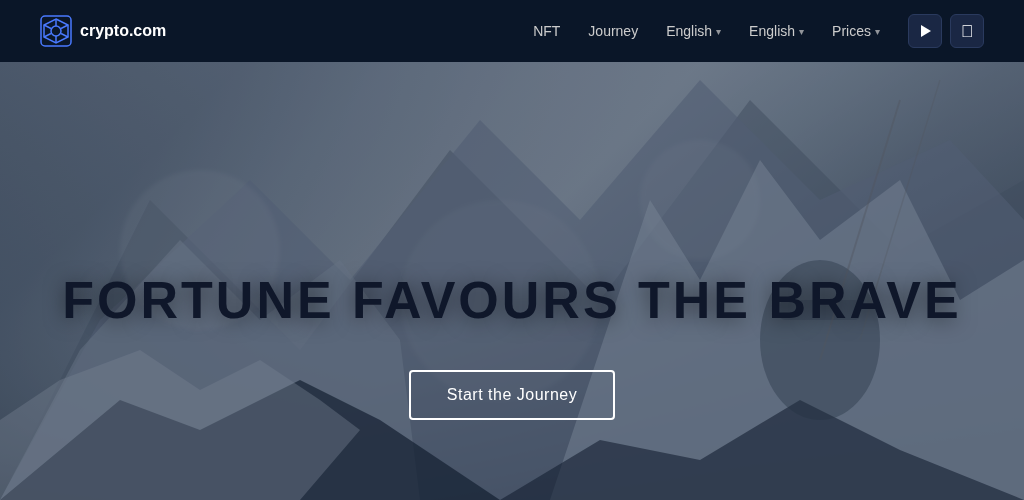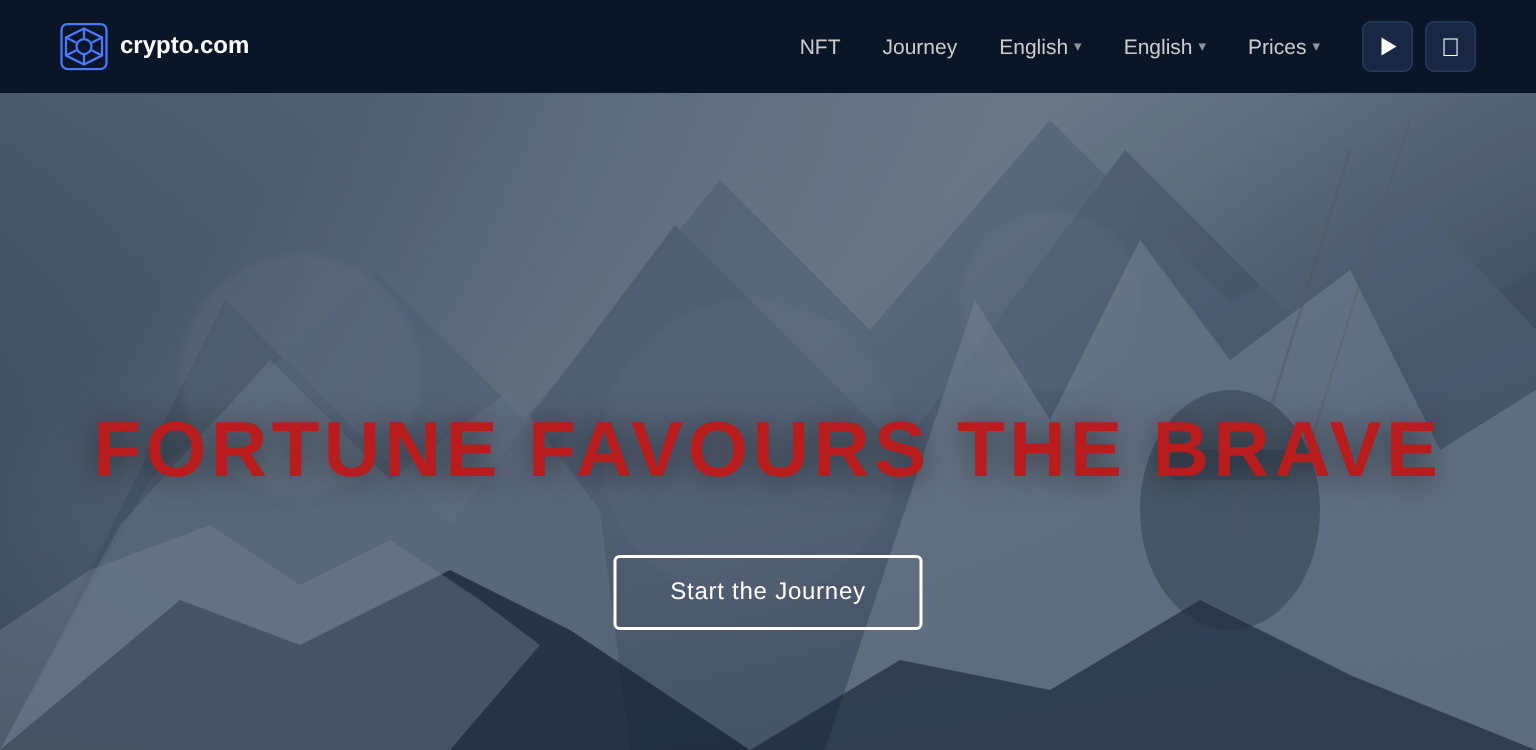--- a/index.html
+++ b/index.html
@@ -168,21 +168,21 @@
       left: 0;
       right: 0;
       display: flex;
       flex-direction: column;
       align-items: center;
       gap: 40px;
       z-index: 5;
     }
 
     .hero-title {
-      color: #b91c1c;
+      color: #0f172a;
       font-size: 52px;
       font-weight: 800;
       letter-spacing: 3px;
       text-transform: uppercase;
       text-align: center;
       text-shadow: 0 2px 20px rgba(0,0,0,0.5);
     }
 
     .hero-buttons {
       display: flex;

